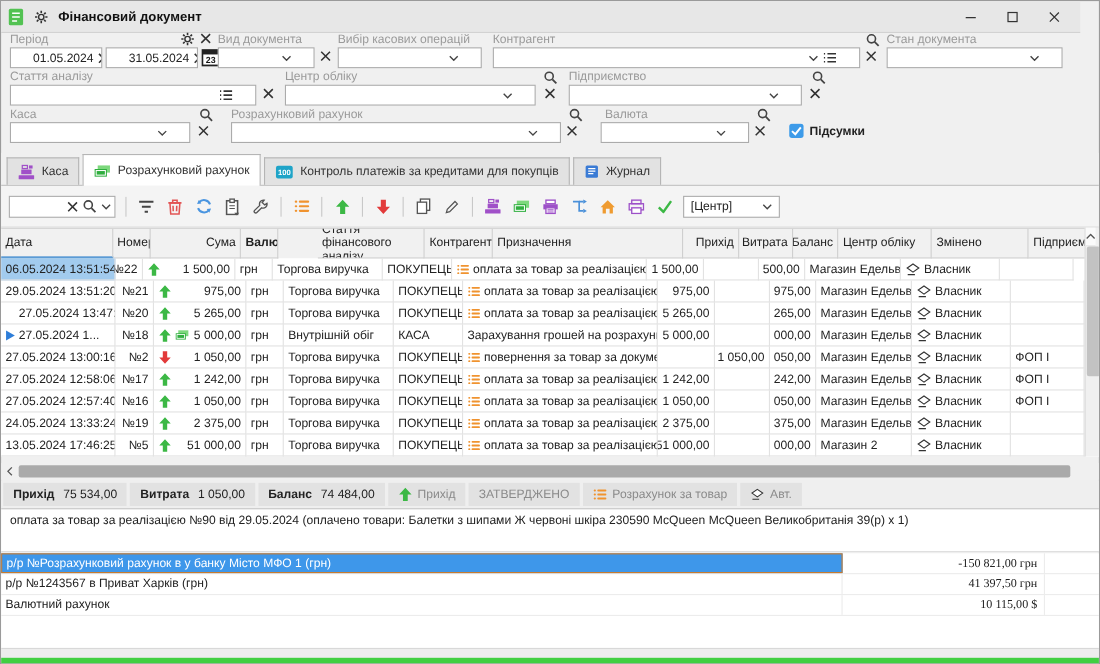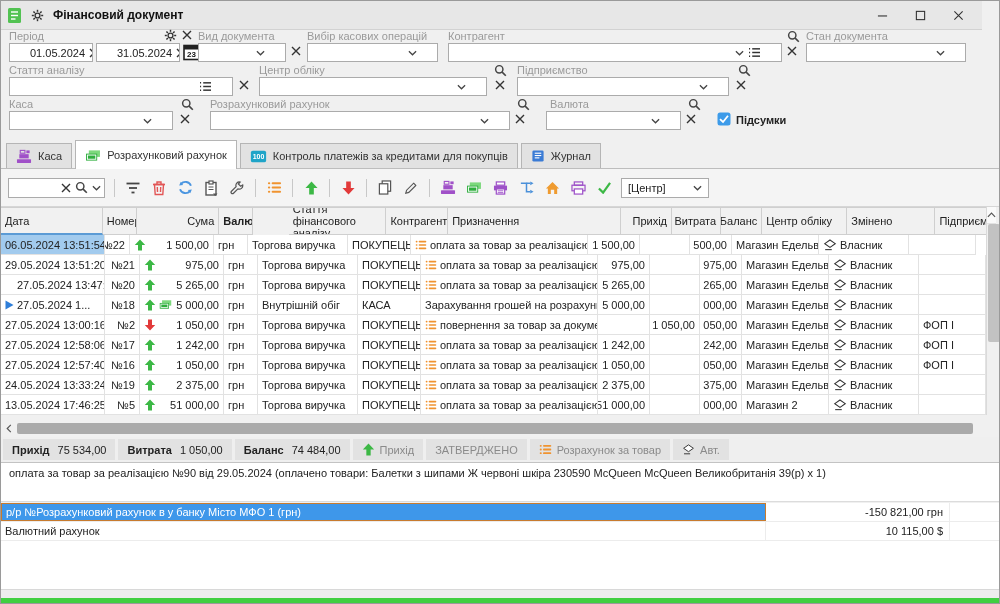--- a/index.html
+++ b/index.html
@@ -66,21 +66,21 @@
   .chip.legend{color:#8a8a8a;}
   
   .desc{position:absolute;top:461px;left:0;width:1000px;height:40px;background:#fff;
     border-top:1px solid #c3c3c3;border-bottom:1px solid #dcdcdc;padding:4px 8px;box-sizing:border-box;font-size:11px;overflow:hidden;}
   .accounts{position:absolute;top:502px;left:0;width:1000px;height:87px;background:#fff;border-bottom:1px solid #d8d8d8;box-sizing:border-box;}
   .acc-row{display:flex;height:18px;border-bottom:1px solid #ececec;align-items:stretch;}
   .acc-name{width:765px;padding:0 4px;box-sizing:border-box;border-right:1px solid #ececec;
     overflow:hidden;white-space:nowrap;display:flex;align-items:center;}
   .acc-row.selected .acc-name{background:#3e97ea;color:#fff;border:1px solid #c87b2e;}
   .acc-val{width:184px;box-sizing:border-box;padding-right:6px;border-right:1px solid #ececec;
-    display:flex;align-items:center;justify-content:flex-end;white-space:nowrap;}
+    display:flex;align-items:center;justify-content:flex-end;white-space:nowrap;font-family:Liberation Serif, serif;}
   .strip{position:absolute;top:589px;left:0;width:1000px;height:8px;background:#ededed;}
   .greenbar{position:absolute;top:597px;left:0;width:1000px;height:7px;background:#41cf41;}
 </style>
 </head>
 <body>
 
 <div class="window">
 
   <div class="titlebar">
     <span style="display: inline-flex; align-items: center;">
@@ -1022,19 +1022,23 @@
       </div>
     </div>
 
   <div class="desc">оплата за товар за реалізацією №90 від 29.05.2024 (оплачено товари: Балетки з шипами Ж червоні шкіра 230590 McQueen McQueen Великобританія 39(р) х 1)</div>
   <div class="accounts" id="accounts">
       <div class="acc-row selected">
         <div class="acc-name">р/р №Розрахунковий рахунок в у банку Місто МФО 1 (грн)</div>
         <div class="acc-val">-150 821,00 грн</div>
       </div>
       <div class="acc-row">
+        <div class="acc-name">р/р №1243567 в Приват Харків (грн)</div>
+        <div class="acc-val">41 397,50 грн</div>
+      </div>
+      <div class="acc-row">
         <div class="acc-name">Валютний рахунок</div>
         <div class="acc-val">10 115,00 $</div>
       </div>
     </div>
   <div class="strip"></div>
   <div class="greenbar"></div>
 </div>
 
 </body></html>

